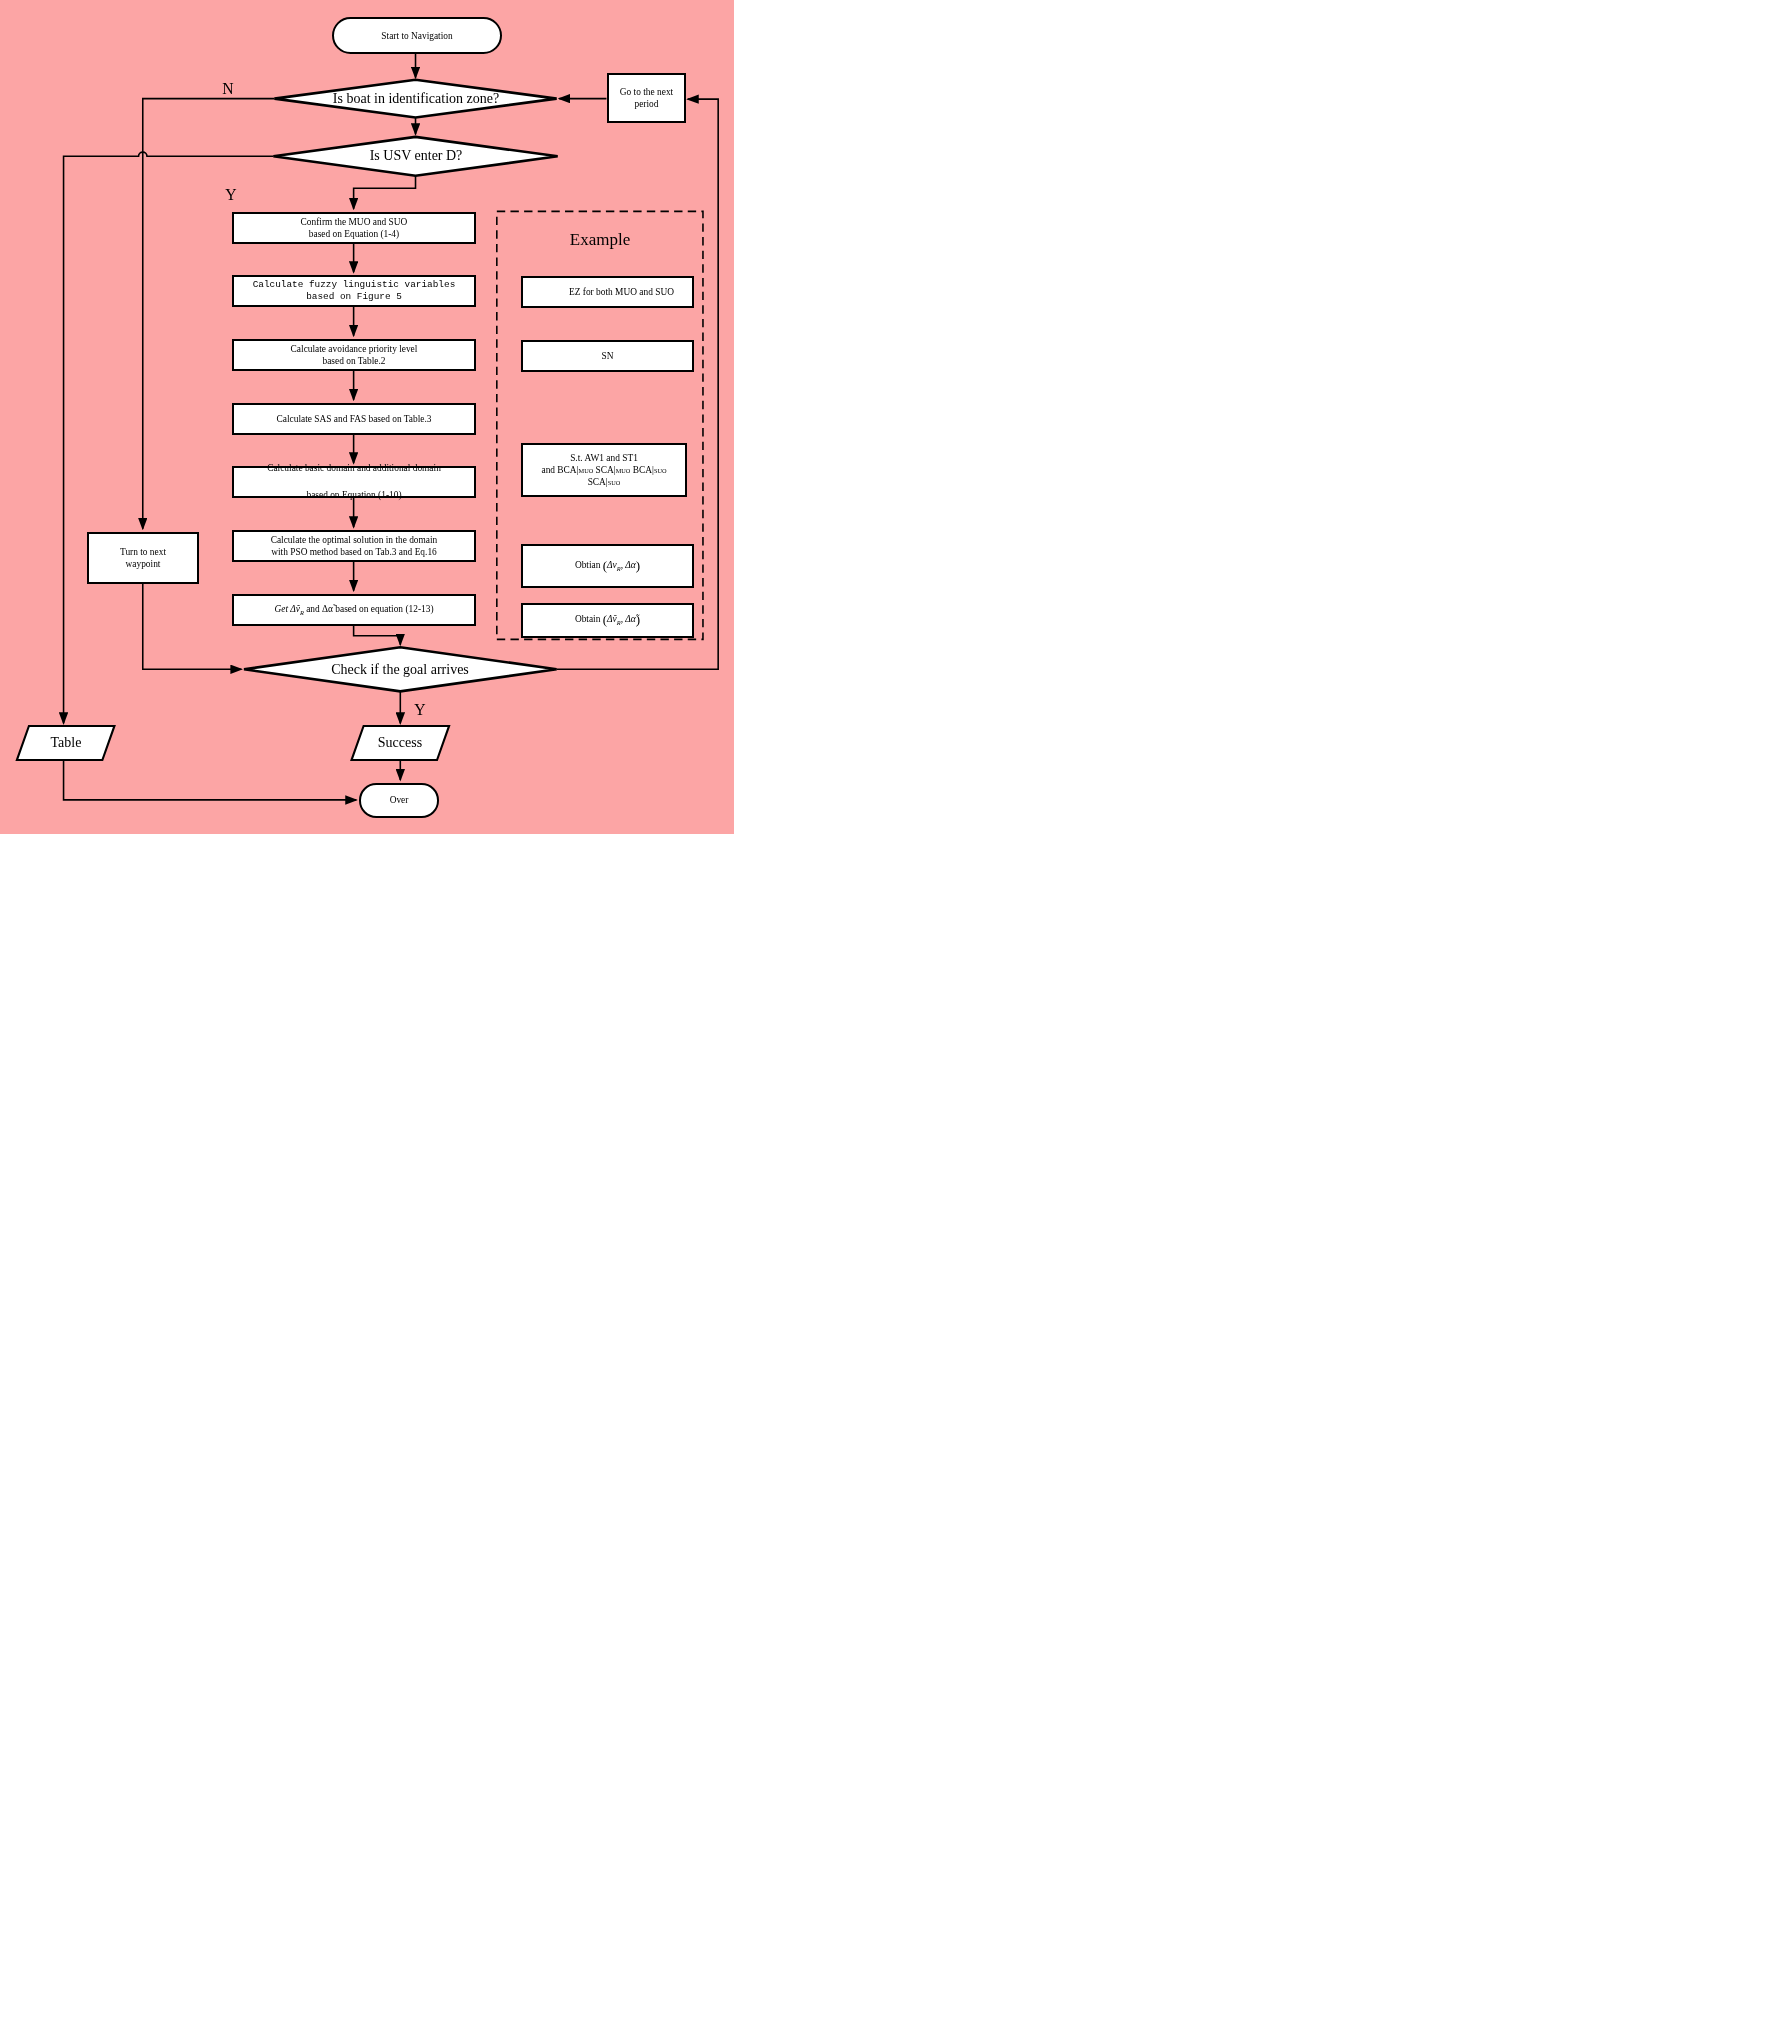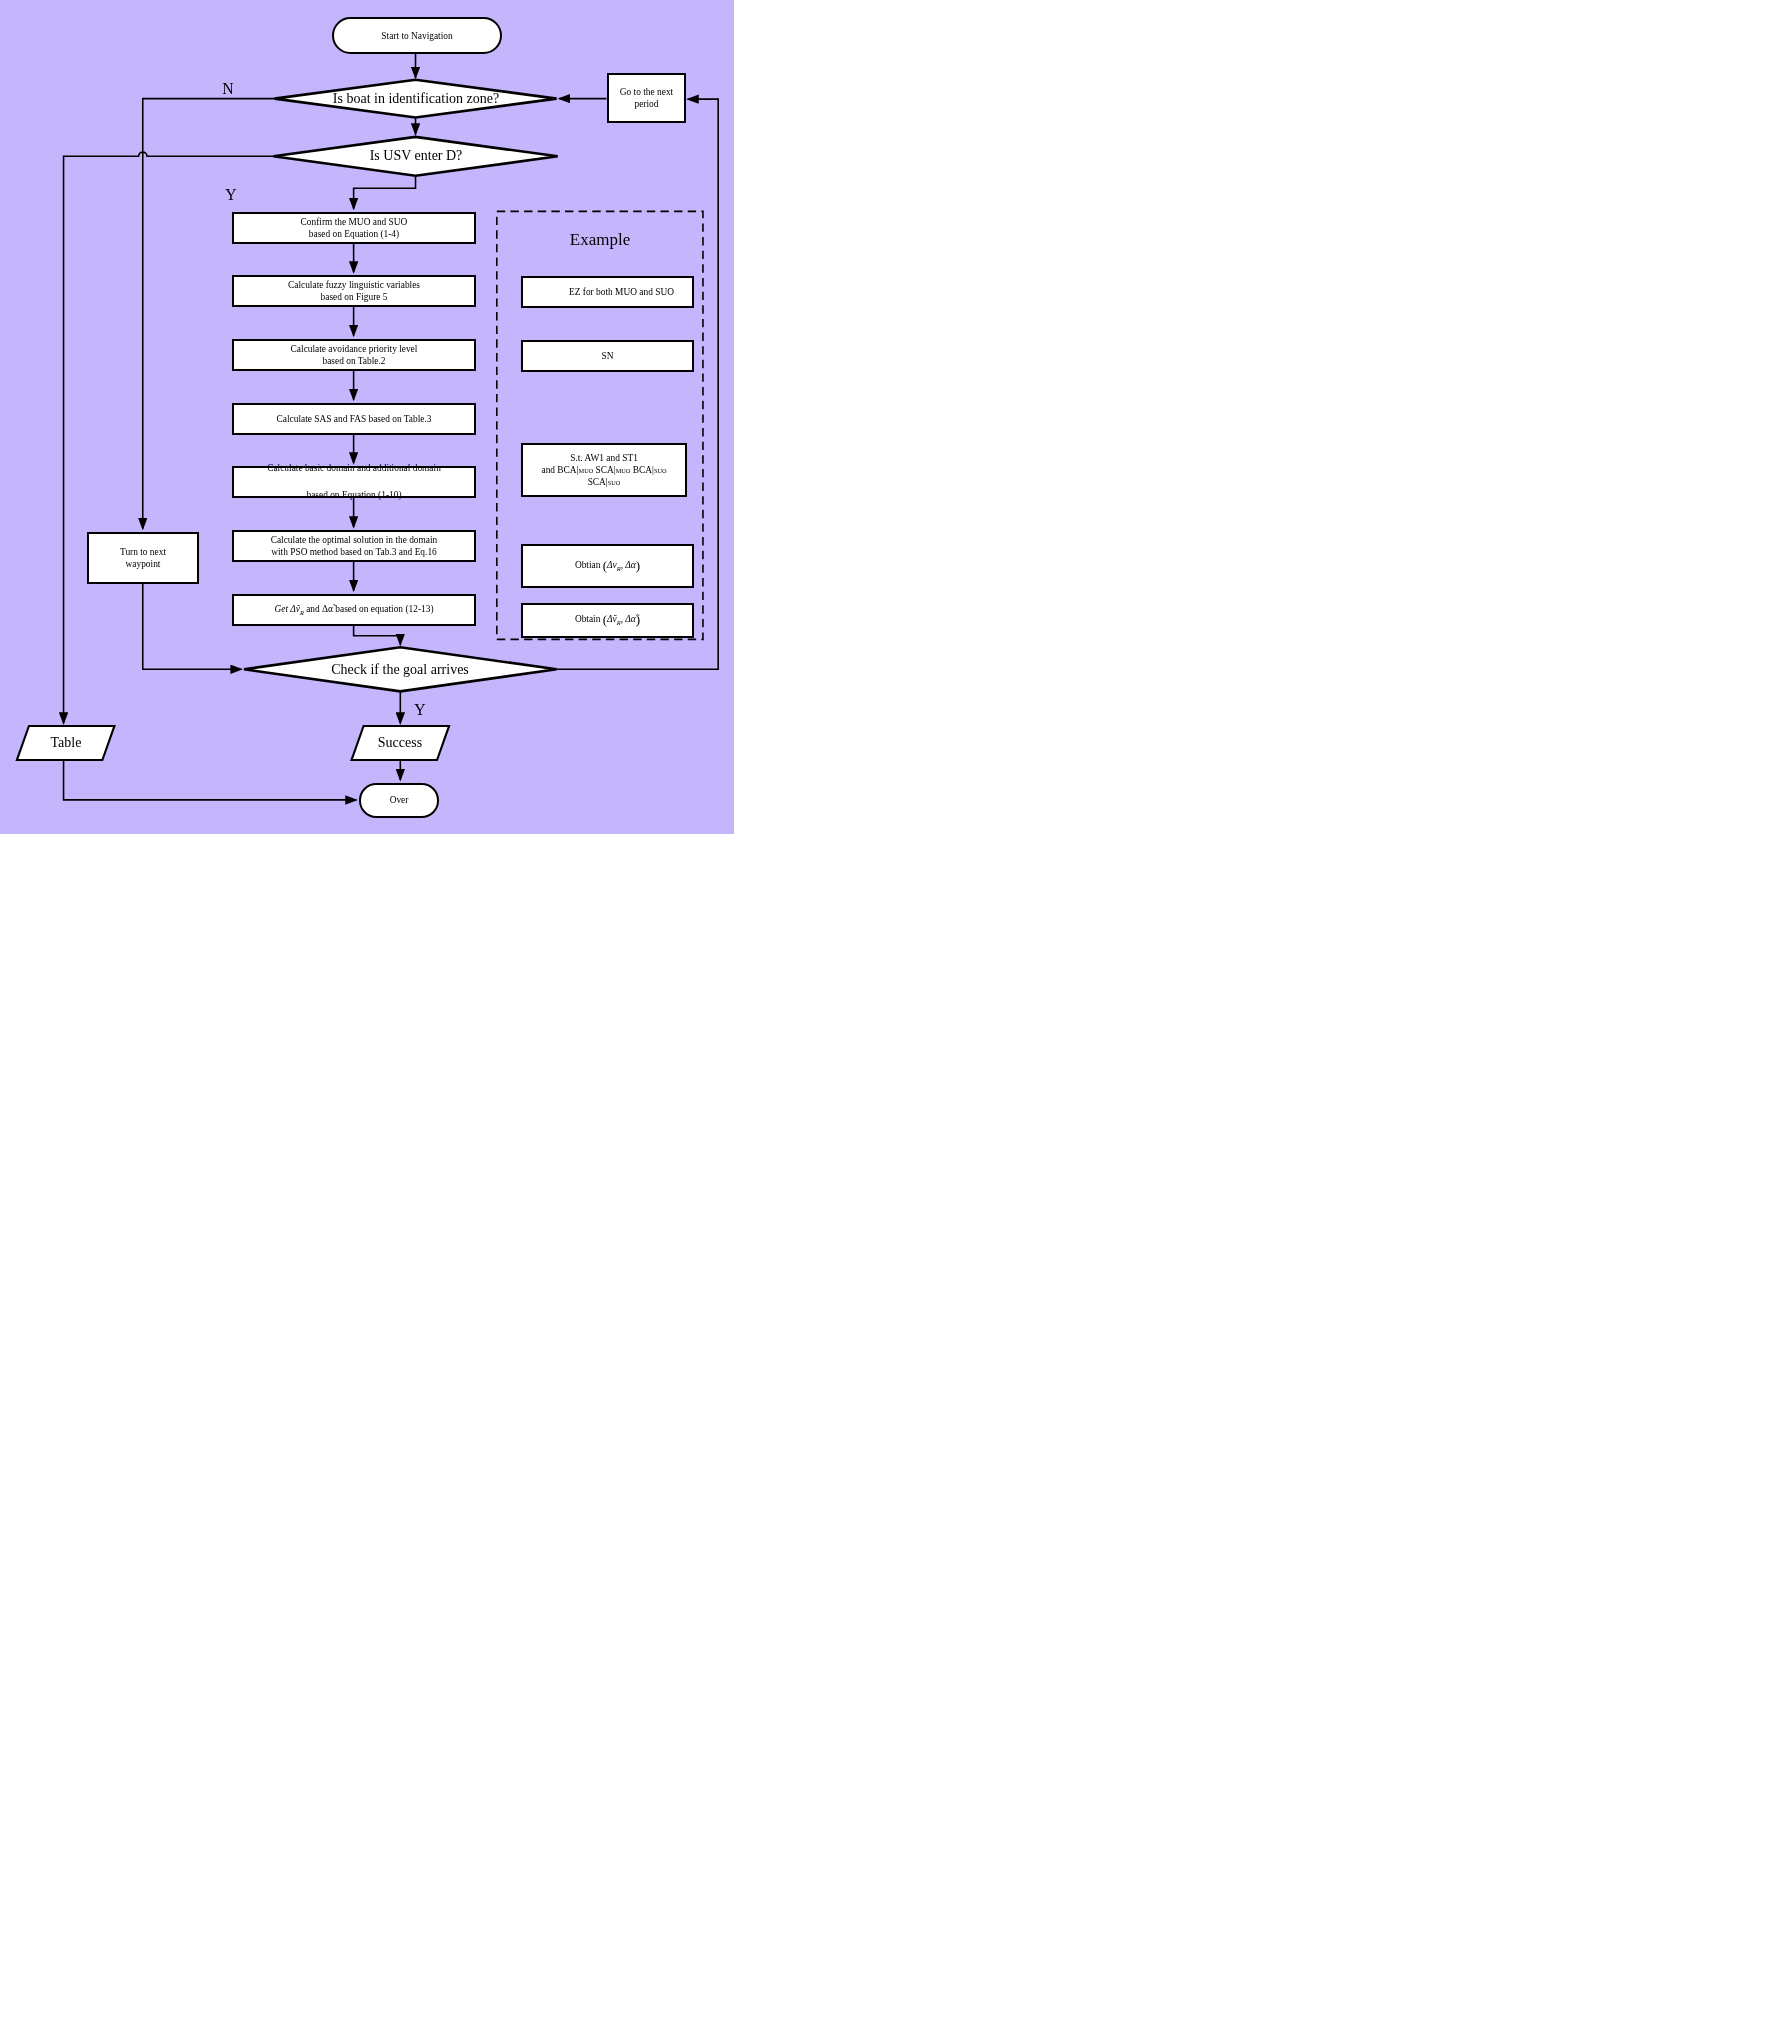--- a/index.html
+++ b/index.html
@@ -1,16 +1,16 @@
 <!DOCTYPE html>
 <html style="font-size:8.4px"><head>
 <meta charset="utf-8">
 <style>
   html,body{margin:0;padding:0;background:#fff;}
-  #canvas{position:relative;width:734px;height:834px;background:#c4b5fd;
+  #canvas{position:relative;width:734px;height:834px;background:#fca5a5;
           font-family:"Liberation Serif","DejaVu Serif",serif;color:#000;}
   #wires{position:absolute;left:0;top:0;width:734px;height:834px;}
   .node{position:absolute;box-sizing:border-box;background:#fff;border:2.1px solid #000;
         display:flex;flex-direction:column;align-items:center;justify-content:center;
         text-align:center;font-size:9.4px;line-height:1.28;}
   .stadium{border-radius:19px;}
   .lbl{position:absolute;transform:translate(-50%,-50%);text-align:center;
        font-size:14px;line-height:1.28;white-space:nowrap;}
   .branch{position:absolute;transform:translate(-50%,-50%);font-size:15.7px;}
   .ex-title{position:absolute;transform:translate(-50%,-50%);font-size:17px;}
@@ -68,21 +68,21 @@
   <div class="node" style="left:607px;top:73px;width:79px;height:50px;">
     <span>Go to the next</span>
     <span class="line2">period</span>
   </div>
 
   <div class="node" style="left:232px;top:212px;width:244px;height:31.5px;">
     <span>Confirm the MUO and SUO</span>
     <span class="line2">based on Equation (1-4)</span>
   </div>
 
-  <div class="node" style="left:232px;top:275px;width:244px;height:31.5px;">
+  <div class="node" style="left:232px;top:275px;width:244px;height:31.5px;font-family:Liberation Mono, monospace;">
     <span>Calculate fuzzy linguistic variables</span>
     <span class="line2">based on Figure 5</span>
   </div>
 
   <div class="node" style="left:232px;top:339px;width:244px;height:31.5px;">
     <span>Calculate avoidance priority level</span>
     <span class="line2">based on Table.2</span>
   </div>
 
   <div class="node" style="left:232px;top:403px;width:244px;height:31.5px;">

